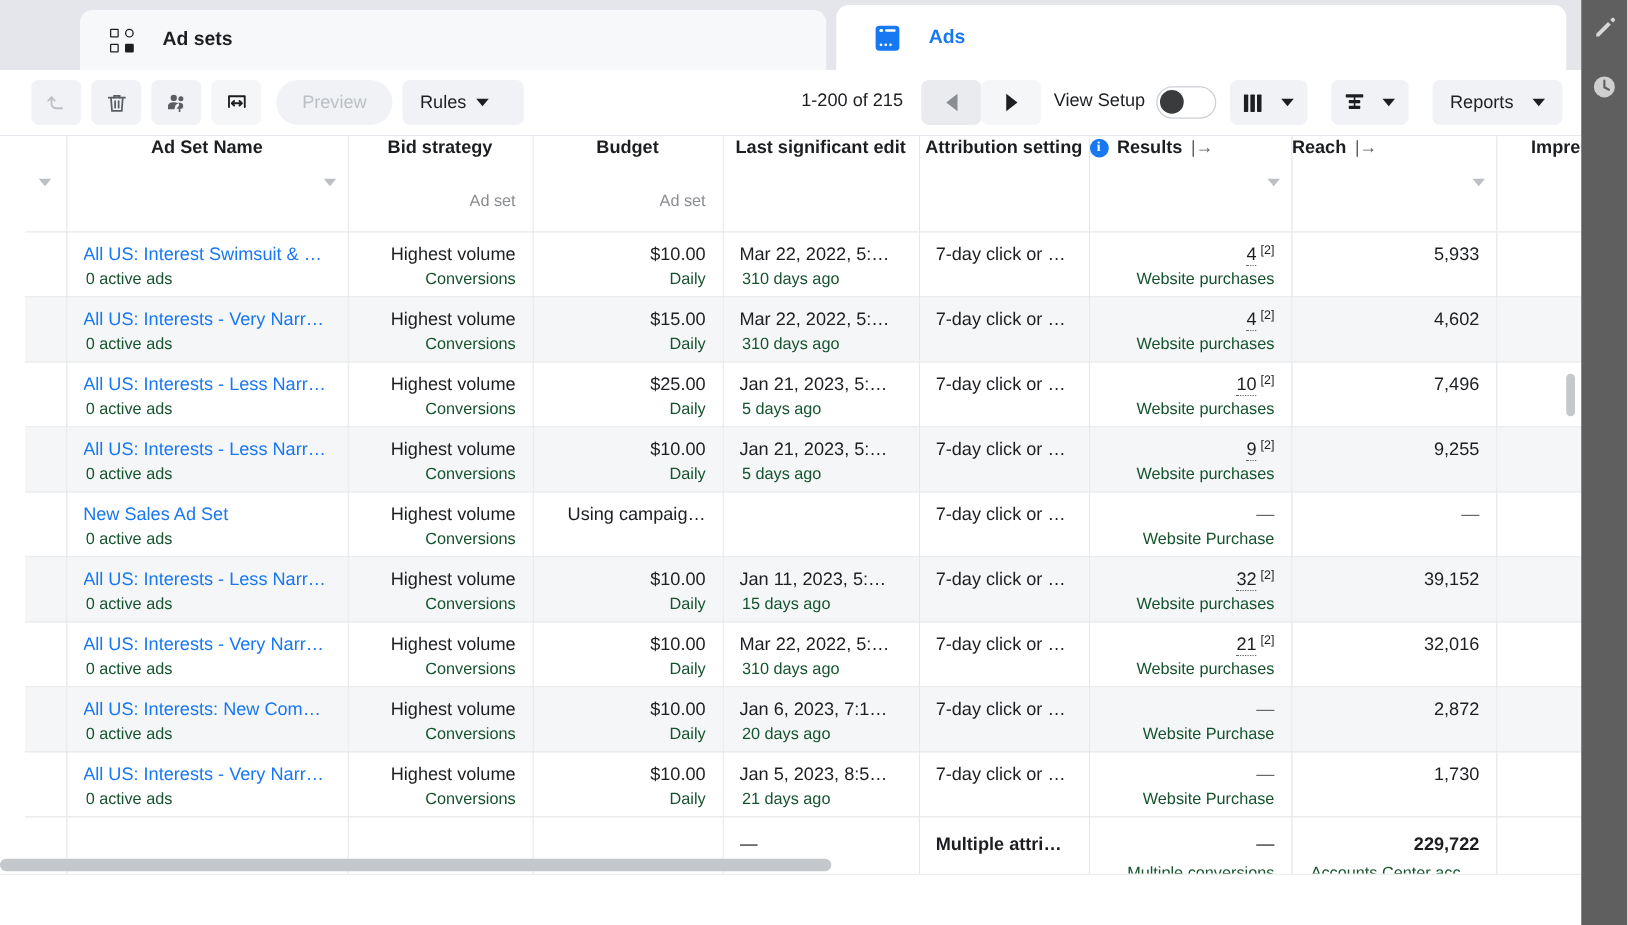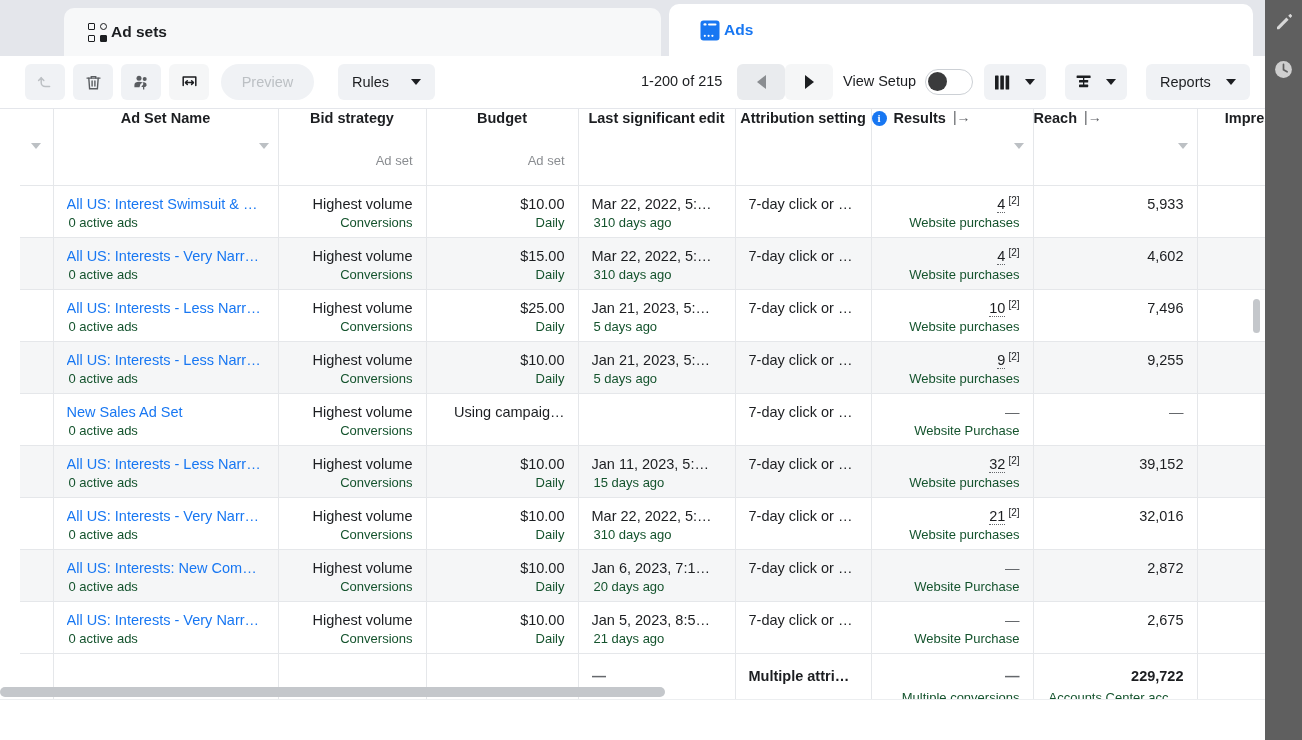--- a/index.html
+++ b/index.html
@@ -29,21 +29,21 @@
   .rail-icon svg { display:block; }
 
   
   .tabstrip {
     position: absolute; left: 0; top: 0; width: 1265px; height: 56px;
     background: #e4e6eb;
   }
   .tab {
     position: absolute; top: 7px; height: 52px;
     border-radius: 10px 10px 0 0;
-    display: flex; align-items: center; gap: 4px;
+    display: flex; align-items: center; gap: 23px;
     padding-left: 24px;
     font-size: 15.5px; font-weight: bold;
     cursor: pointer;
   }
   .tab-adsets {
     left: 64px; width: 597px; top: 8px; height: 48px;
     background: #f7f8f9; color: #1c1e21;
   }
   .tab-ads {
     left: 669px; width: 584px; top: 4px; height: 52px;
@@ -288,21 +288,21 @@
           <path d="M7.3 7.8 L5.5 9.6 L7.3 11.4"></path>
           <path d="M11.6 7.8 L13.4 9.6 L11.6 11.4"></path>
         </svg>
       </span>
     </button>
 
     <button class="tbtn ghost" style="left:221px;width:93px;border-radius:18px;">
       <span>Preview</span>
     </button>
 
-    <button class="tbtn" style="left:338px;width:97px;justify-content:space-between;padding:0 14px;">
+    <button class="tbtn" style="left:322px;width:97px;justify-content:flex-start;padding:0 14px;">
       <span>Rules</span>
       <span class="caret"></span>
     </button>
 
     <div class="pagecount" style="left:641px;">1-200 of 215</div>
 
     <div class="pagebtn prev" style="left:737px;">
       <span class="tri-l"></span>
     </div>
     <div class="pagebtn next" style="left:785px;">
@@ -703,21 +703,21 @@
               <div class="cell-bot">21 days ago</div>
             </td>
             <td>
               <div class="cell-top">7-day click or …</div>
             </td>
             <td>
               <div class="cell-top ralign"><span class="dash">—</span></div>
               <div class="cell-bot ralign">Website Purchase</div>
             </td>
             <td>
-              <div class="cell-top ralign">2,675</div>
+              <div class="cell-top ralign">1,730</div>
             </td>
             <td>
               <div class="cell-top ralign"></div>
             </td>
           </tr>
           <tr class="totals">
             <td></td>
             <td>
               <div class="cell-top"></div>
             </td>

